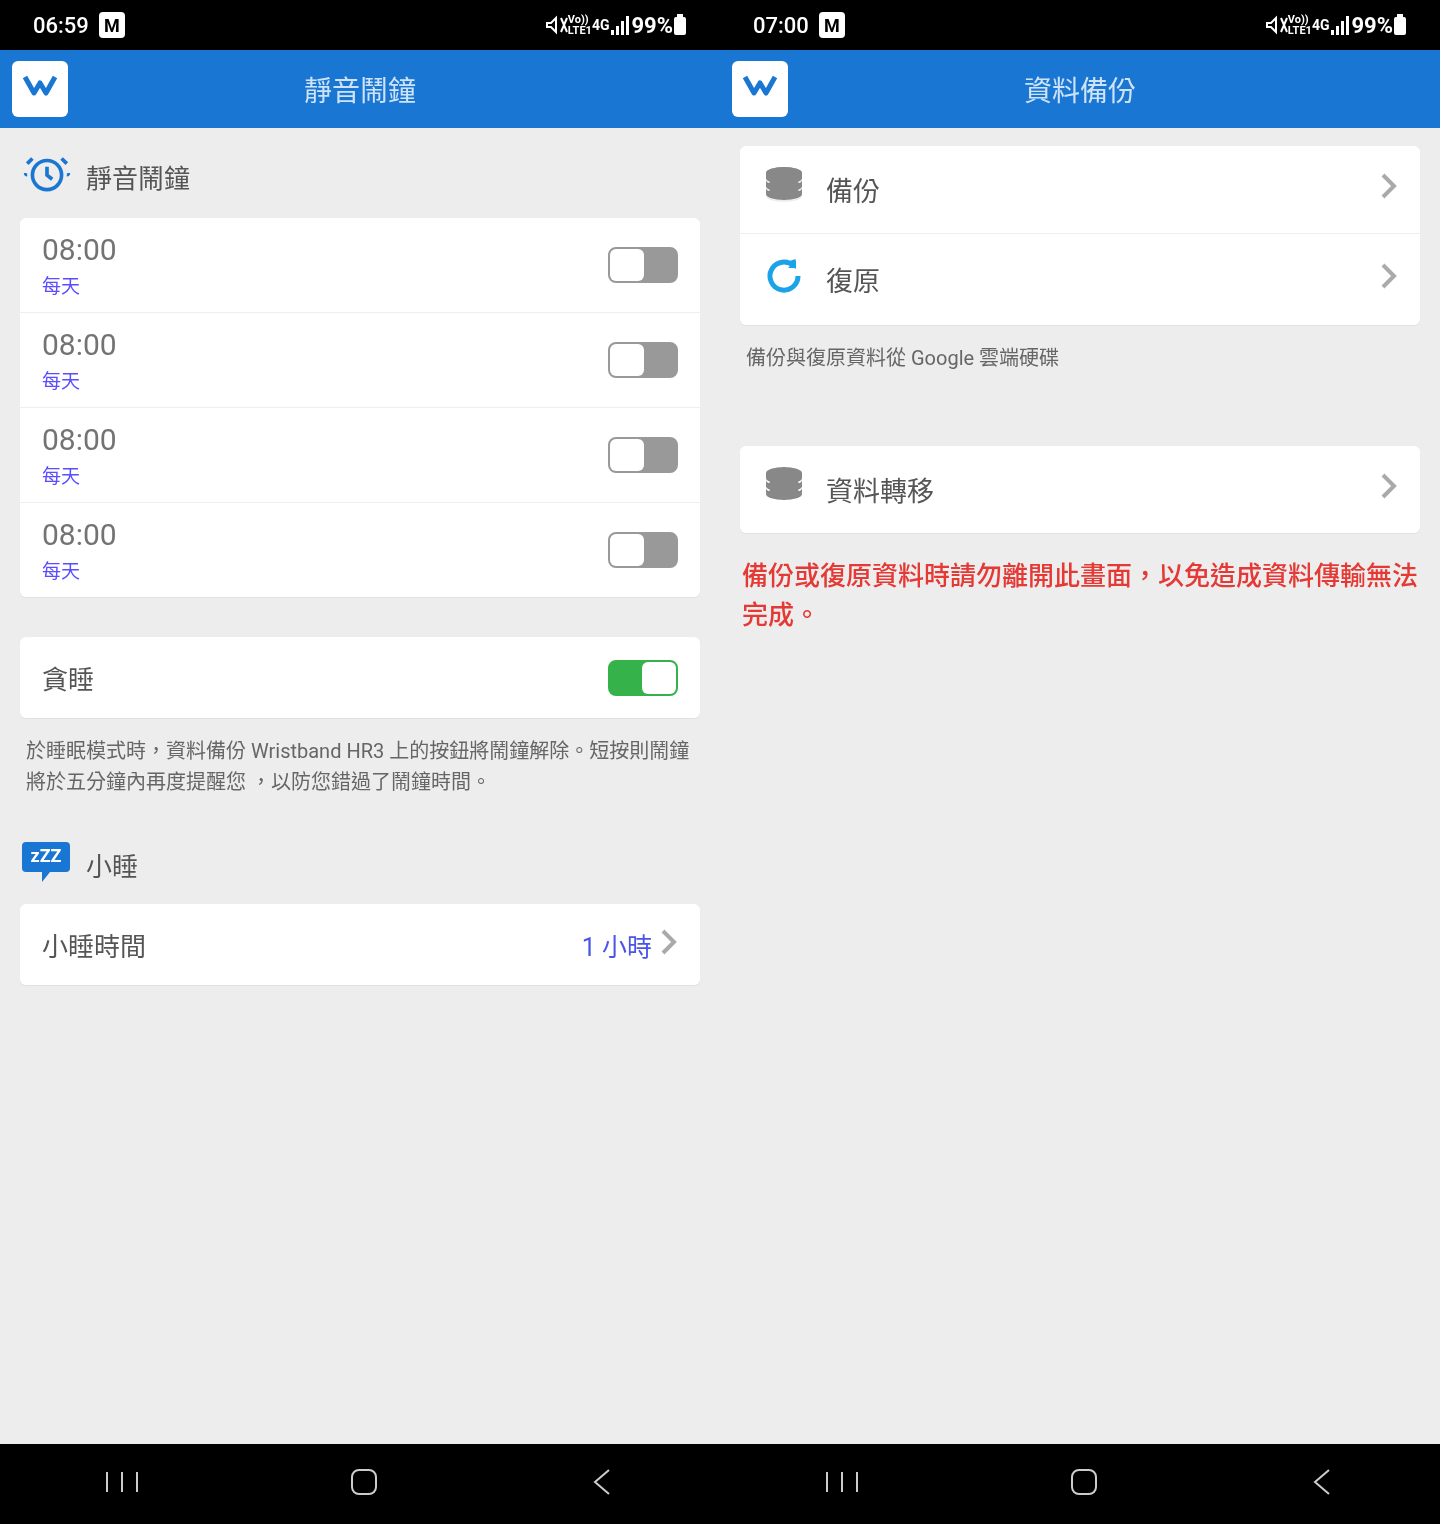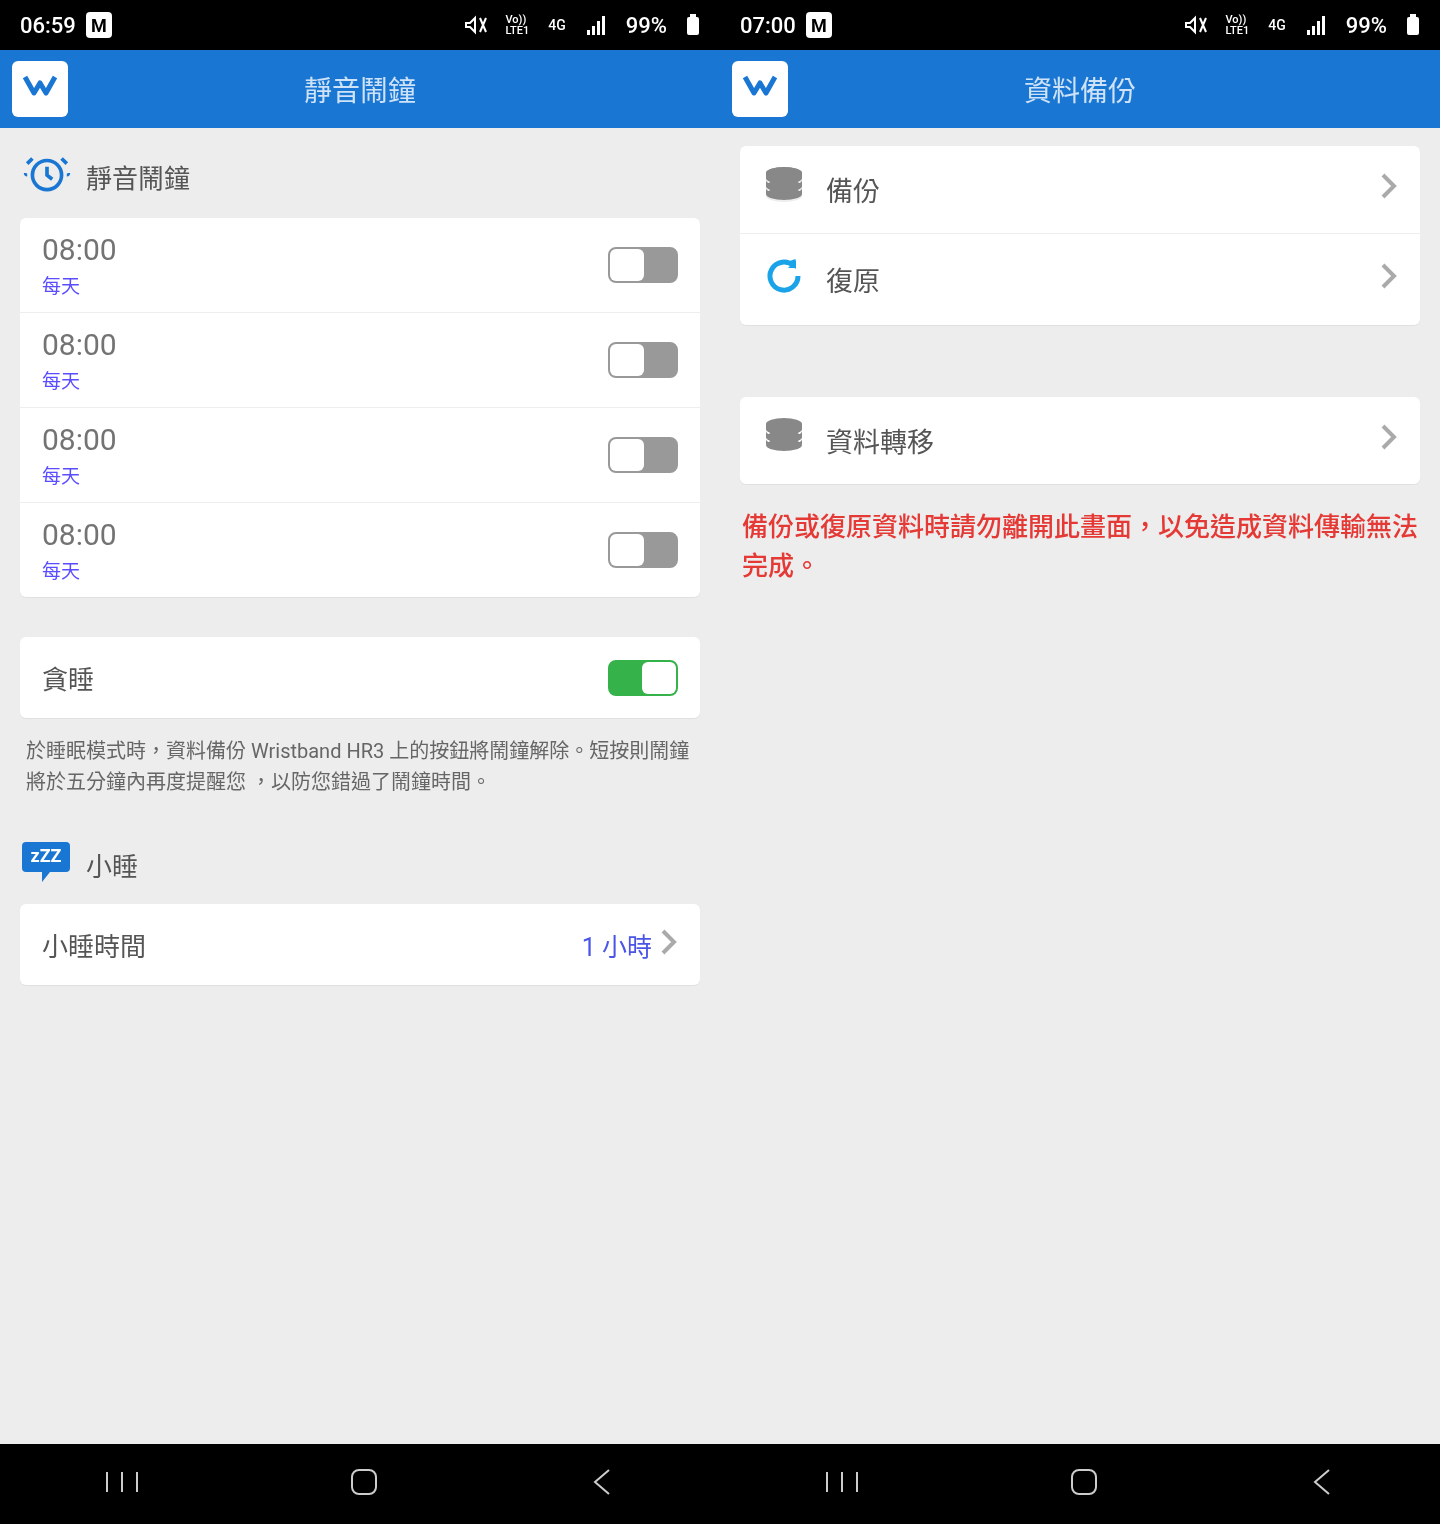--- a/index.html
+++ b/index.html
@@ -18,33 +18,33 @@
     background: #ededed;
     position: relative;
   }
   
   .status-bar {
     height: 50px;
     background: #000;
     color: #fff;
     display: flex;
     align-items: center;
-    padding: 0 20px;
+    padding: 0 33px;
     font-size: 22px;
     font-weight: 500;
   }
   .status-bar .time { flex: 0 0 auto; }
   .status-bar .app-badge {
     width: 26px; height: 26px; background:#fff; color:#000;
     margin-left: 10px; border-radius:4px;
     display:flex;align-items:center;justify-content:center;
     font-size:18px;font-weight:700;
   }
   .status-bar .spacer { flex: 1; }
-  .status-bar .ind { margin-left: 19px; display:flex; align-items:center; gap:4px; }
+  .status-bar .ind { margin-left: 0; display:flex; align-items:center; gap:4px;font-weight:bold; }
   .status-bar svg { fill:#fff; }
   
   .app-bar {
     height: 78px;
     background: #1976d2;
     color: #fff;
     display: flex;
     align-items: center;
     padding: 0 12px;
   }
@@ -352,20 +352,21 @@
         </span>
         <span>復原</span>
         <span class="gap"></span>
         <span class="chevron">
           <svg width="20" height="28" viewBox="0 0 20 28">
               <path d="M5 3 l11 11 -11 11" stroke="#aaa" stroke-width="4" fill="none"></path>
             </svg>
         </span>
       </div>
     </div>
+    <div class="hint">備份與復原資料從 Google 雲端硬碟</div>
 
     <div class="card" style="margin-top:72px">
       <div class="list-row">
         <span>
           <svg width="44" height="40" viewBox="0 0 44 40" fill="#888">
             <ellipse cx="22" cy="7" rx="18" ry="6"></ellipse>
             <rect x="4" y="7" width="36" height="20"></rect>
             <ellipse cx="22" cy="12" rx="18" ry="6" fill="#888"></ellipse>
             <ellipse cx="22" cy="14" rx="18" ry="6" fill="#fff"></ellipse>
             <ellipse cx="22" cy="12" rx="18" ry="6" fill="#888"></ellipse>

